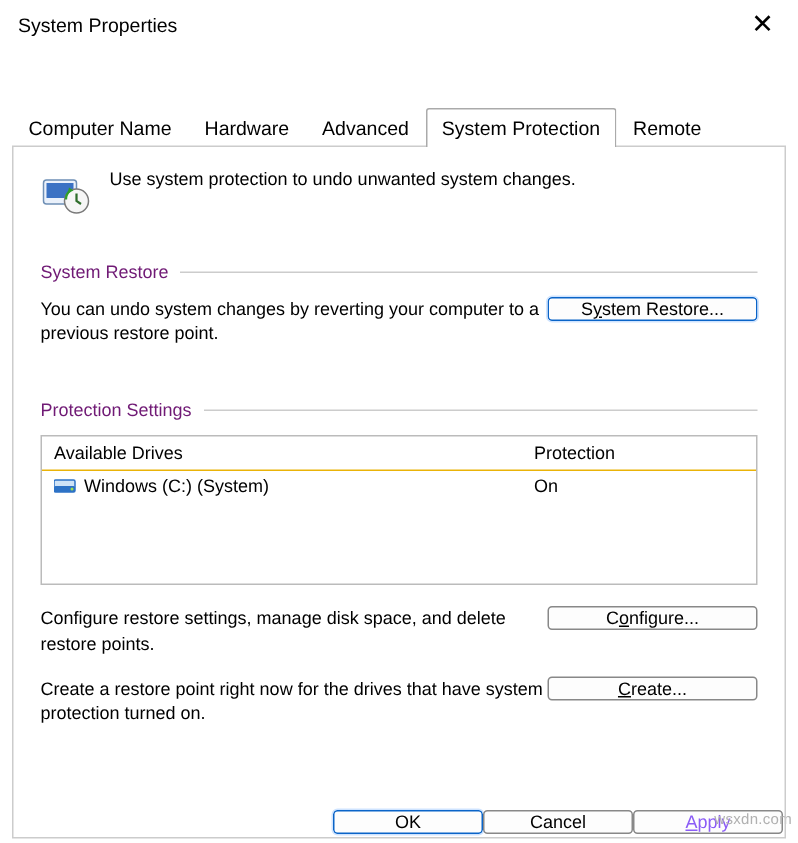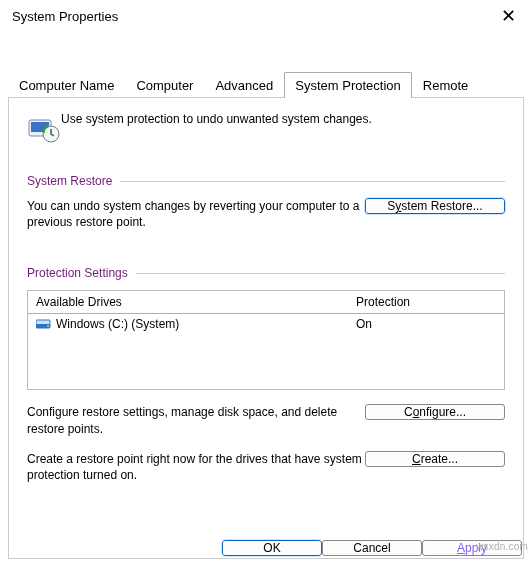--- a/index.html
+++ b/index.html
@@ -53,20 +53,21 @@
   margin: 0 8px;
   border: 1px solid #ccc;
   padding: 14px 18px 14px 18px;
   height: 462px;
   position: relative;
   z-index: 1;
 }
 .intro {
   display: flex;
   align-items: flex-start;
+  gap: 12px;
   margin-bottom: 28px;
 }
 .sys-icon {
   width: 34px;
   height: 34px;
   flex-shrink: 0;
 }
 .section-head {
   display: flex;
   align-items: center;
@@ -150,21 +151,21 @@
 </head>
 <body>
 
 <div class="titlebar">
   <h1>System Properties</h1>
   <span class="close-x">✕</span>
 </div>
 
 <div class="tabstrip">
   <div class="tab">Computer Name</div>
-  <div class="tab">Computer</div>
+  <div class="tab">Hardware</div>
   <div class="tab">Advanced</div>
   <div class="tab active">System Protection</div>
   <div class="tab">Remote</div>
 </div>
 
 <div class="panel">
 
   <div class="intro">
     <svg class="sys-icon" viewBox="0 0 34 34">
       <rect x="2" y="8" width="22" height="16" rx="2" fill="#eaf1fb" stroke="#6e8fb5" stroke-width="1"></rect>

